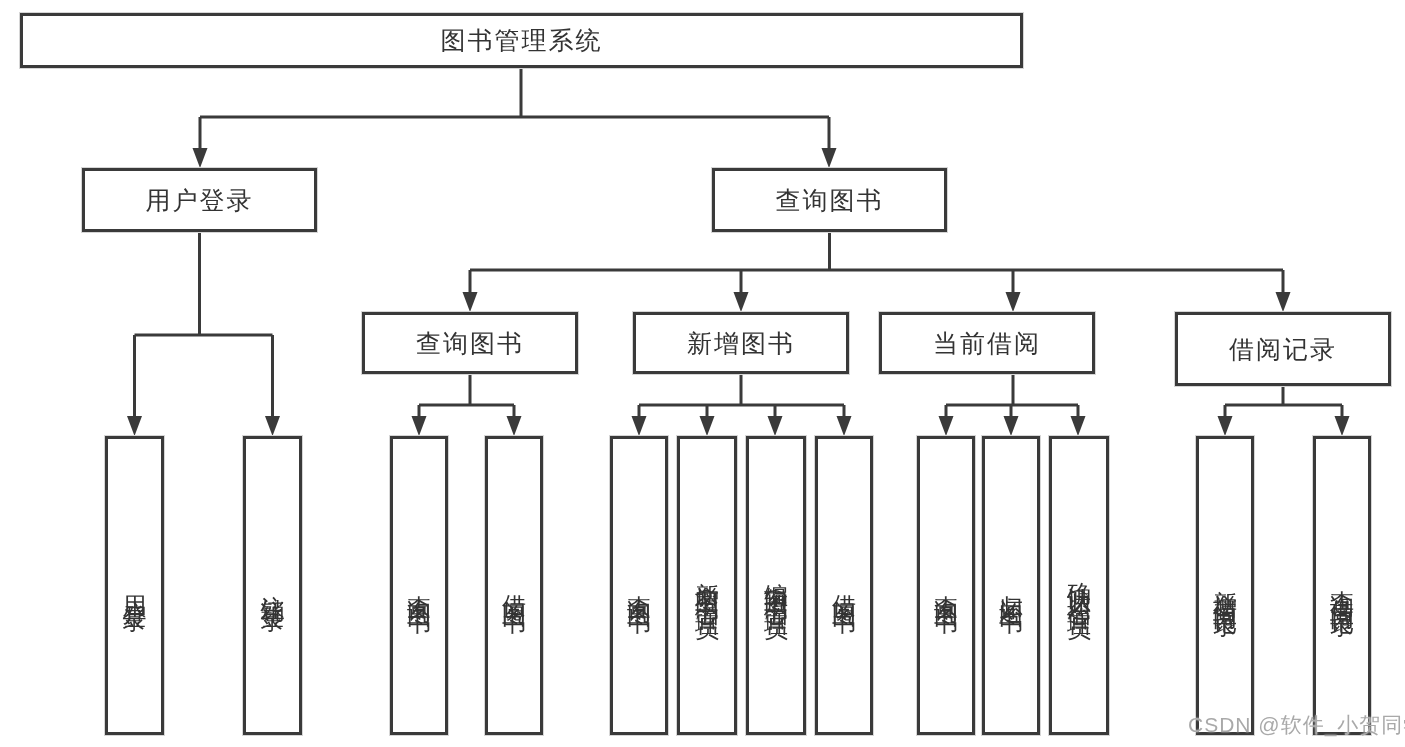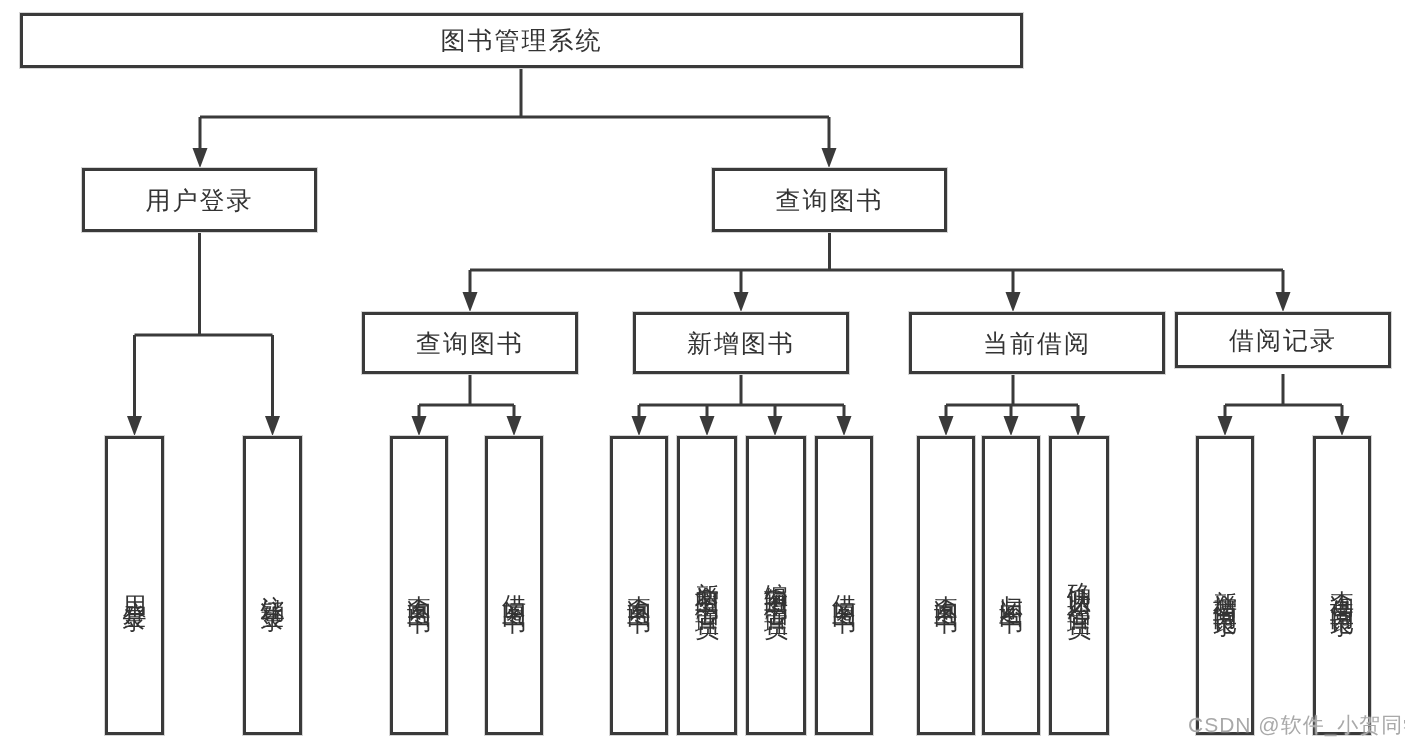--- a/index.html
+++ b/index.html
@@ -94,24 +94,24 @@
   <div class="node h" style="left:712px;top:168px;width:235px;height:64px">
     <span>查询图书</span>
   </div>
 
   <div class="node h" style="left:362px;top:312px;width:216px;height:62px">
     <span>查询图书</span>
   </div>
   <div class="node h" style="left:633px;top:312px;width:216px;height:62px">
     <span>新增图书</span>
   </div>
-  <div class="node h" style="left:909px;top:312px;width:256px;height:62px">
+  <div class="node h" style="left:879px;top:312px;width:216px;height:62px">
     <span>当前借阅</span>
   </div>
-  <div class="node h" style="left:1175px;top:312px;width:216px;height:56px">
+  <div class="node h" style="left:1175px;top:312px;width:216px;height:74px">
     <span>借阅记录</span>
   </div>
 
   <div class="node v" style="left:105px;top:436px;width:59px;height:299px">
     <span>用户登录</span>
   </div>
   <div class="node v" style="left:243px;top:436px;width:59px;height:299px">
     <span>注销登录</span>
   </div>
 

